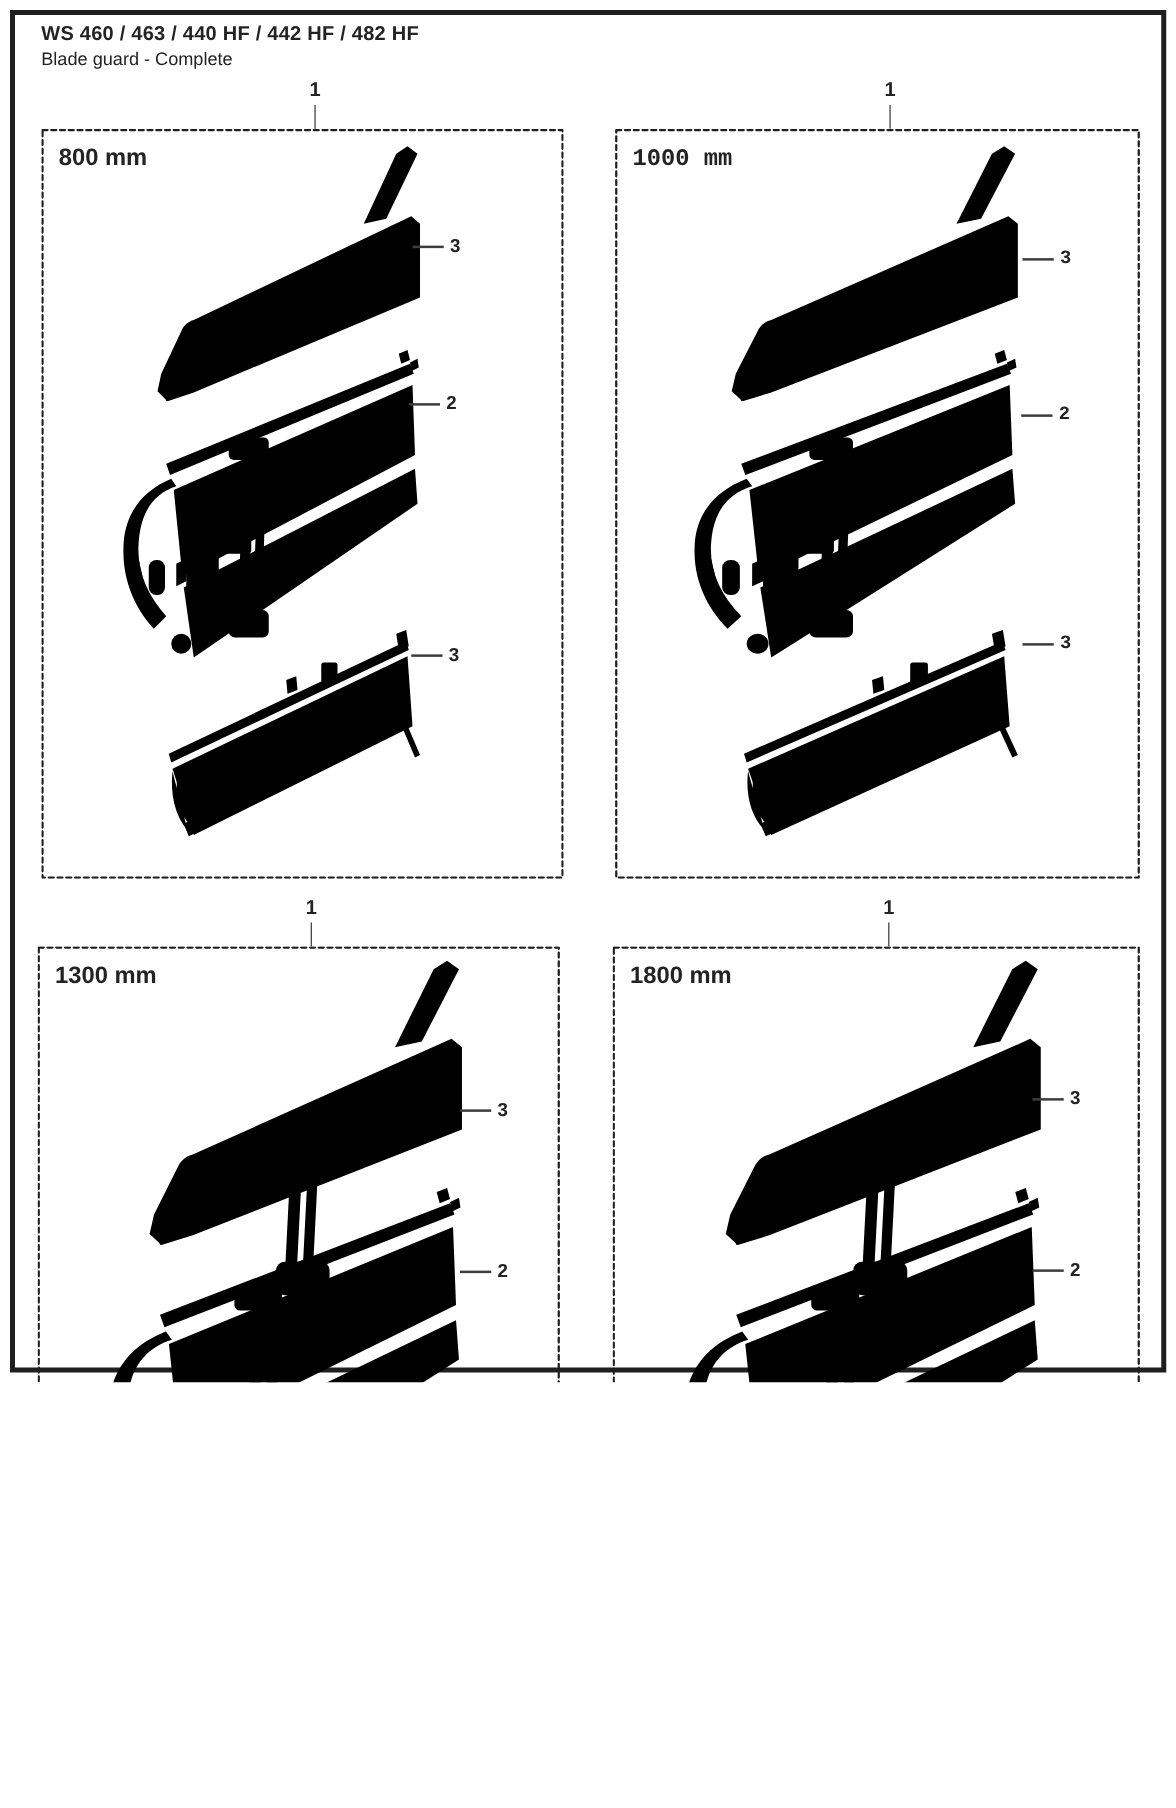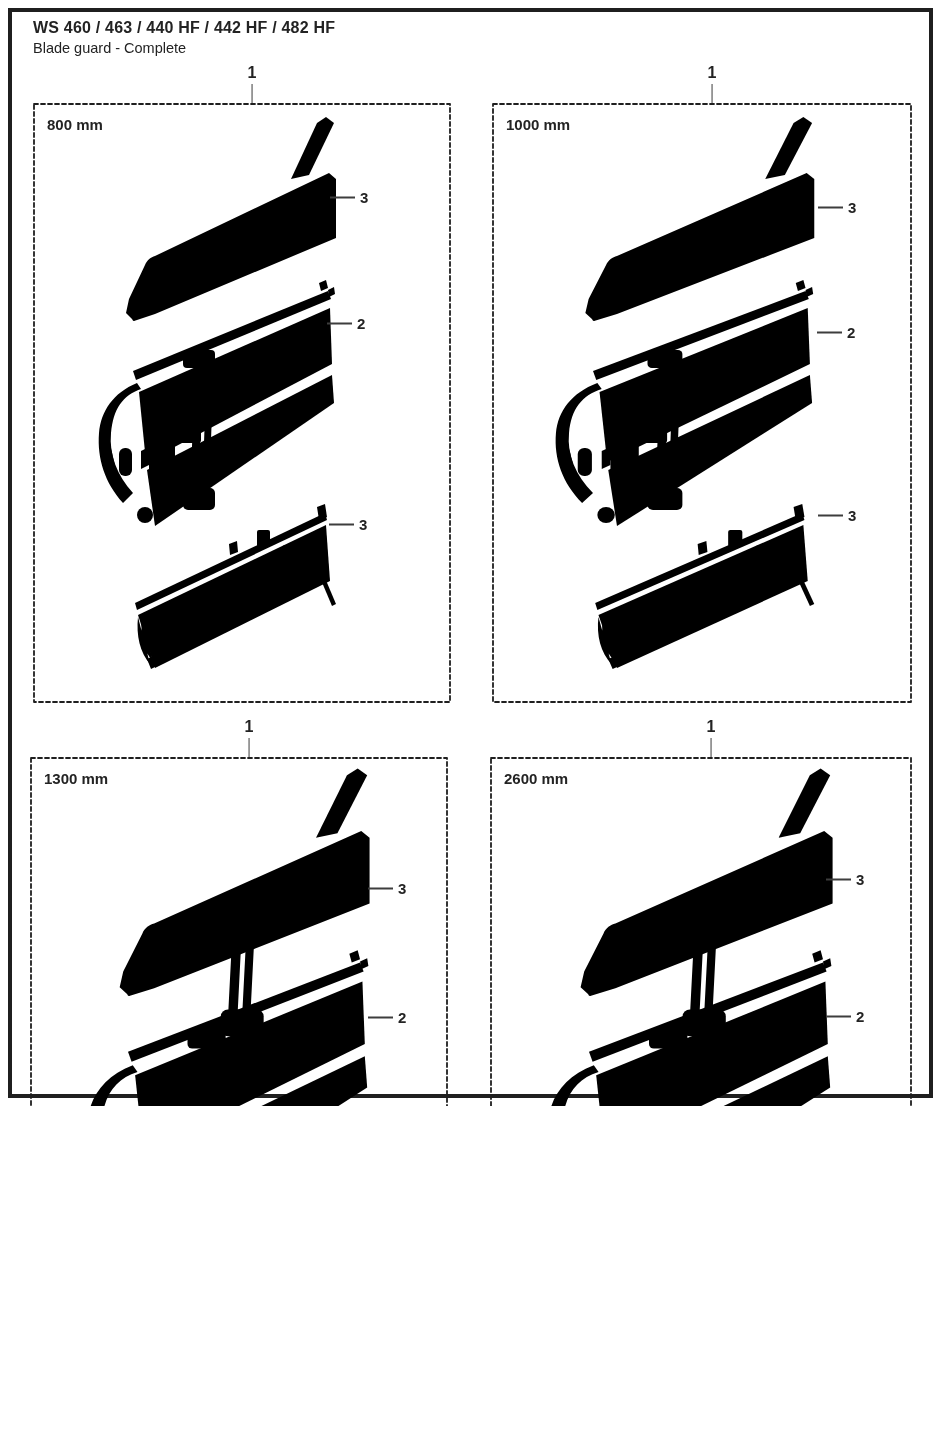--- a/index.html
+++ b/index.html
@@ -16,21 +16,21 @@
   .quadrant { position:absolute; padding-top:38px; box-sizing:border-box; }
   .group-callout {
     position:absolute; top:0; left:50%; transform:translateX(calc(-50% + 10px));
     height:38px; display:flex; flex-direction:column; align-items:center;
   }
   .group-num { font-size:16px; font-weight:bold; line-height:1; }
   .tick { width:1.6px; flex:1 1 auto; background:var(--line); margin-top:3px; }
 
   .panel { position:relative; width:100%; }
   .panel .art { position:absolute; inset:0; width:100%; height:100%; }
-  .size-label { position:absolute; left:14px; top:13px; font-size:15px; font-weight:bold; }
+  .size-label { position:absolute; left:14px; top:13px; font-size:19px; font-weight:bold; }
 
   .part-callout { position:absolute; display:flex; align-items:center; transform:translateY(-50%); }
   .part-callout .lead { width:25px; height:2px; background:var(--line); }
   .part-callout .num { font-size:15px; font-weight:bold; padding-left:5px; line-height:1; }
 
   
   .art { stroke-linejoin:round; stroke-linecap:round; }
   .art .dash { stroke:var(--border); stroke-width:1.8; fill:none; stroke-dasharray:4 3; }
 </style>
 </head>
@@ -144,21 +144,21 @@
         <span class="num">3</span>
       </div>
     </div>
   </section>
 
   <section class="quadrant" style="left:492px; top:65px; width:420px;">
     <div class="group-callout">
       <span class="group-num">1</span>
       <span class="tick"></span>
     </div>
-    <div class="panel" style="height:600px;">
+    <div class="panel" style="height:600px;font-family:Liberation Mono, monospace;">
       <svg class="art" viewBox="0 0 420 600" preserveAspectRatio="none">
         <rect class="dash" x="1" y="1" width="418" height="598"></rect>
         <g transform="translate(-8,0) scale(1.09,1)">
           <use href="#guard-set"></use>
         </g>
       </svg>
       <div class="size-label">1000 mm</div>
       <div class="part-callout" style="left:326px; top:104px;">
         <span class="lead"></span>
         <span class="num">3</span>
@@ -209,21 +209,21 @@
       <span class="tick"></span>
     </div>
     <div class="panel" style="height:652px;">
       <svg class="art" viewBox="0 0 422 652" preserveAspectRatio="none">
         <rect class="dash" x="1" y="1" width="420" height="650"></rect>
         <g transform="translate(-21,-4) scale(1.2,1.115)">
           <use href="#guard-set"></use>
           <use href="#struts"></use>
         </g>
       </svg>
-      <div class="size-label">2600 mm</div>
+      <div class="size-label">1800 mm</div>
       <div class="part-callout" style="left:336px; top:122px;">
         <span class="lead"></span>
         <span class="num">3</span>
       </div>
       <div class="part-callout" style="left:336px; top:259px;">
         <span class="lead"></span>
         <span class="num">2</span>
       </div>
       <div class="part-callout" style="left:336px; top:447px;">
         <span class="lead"></span>

